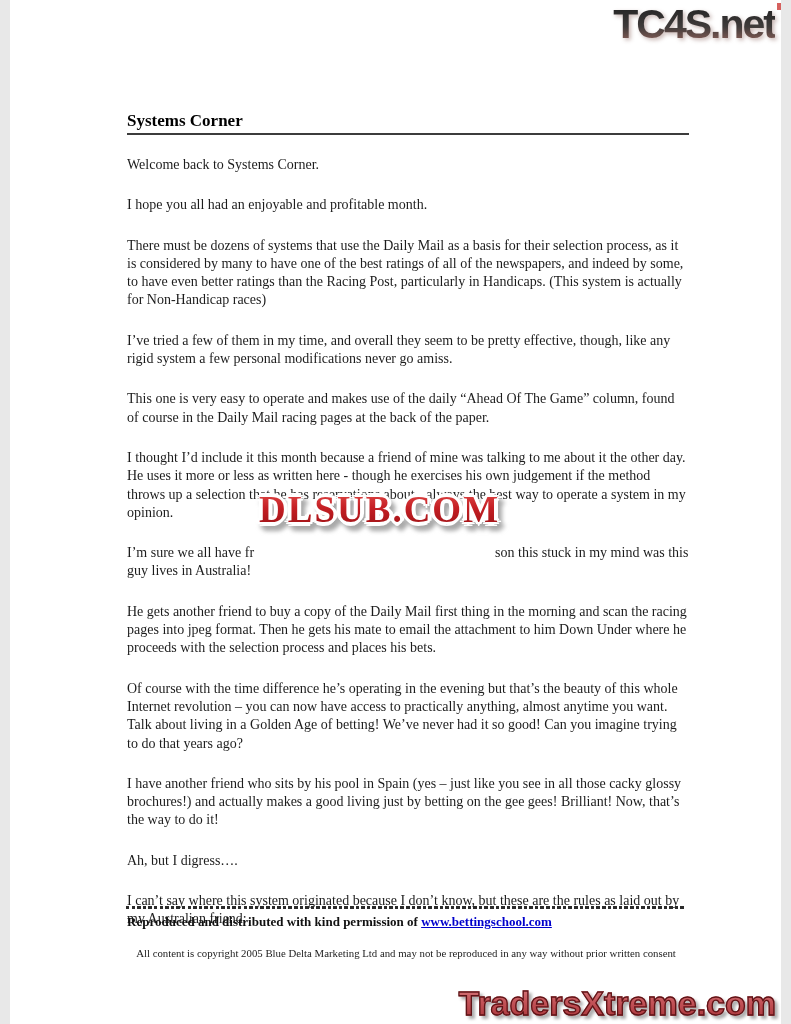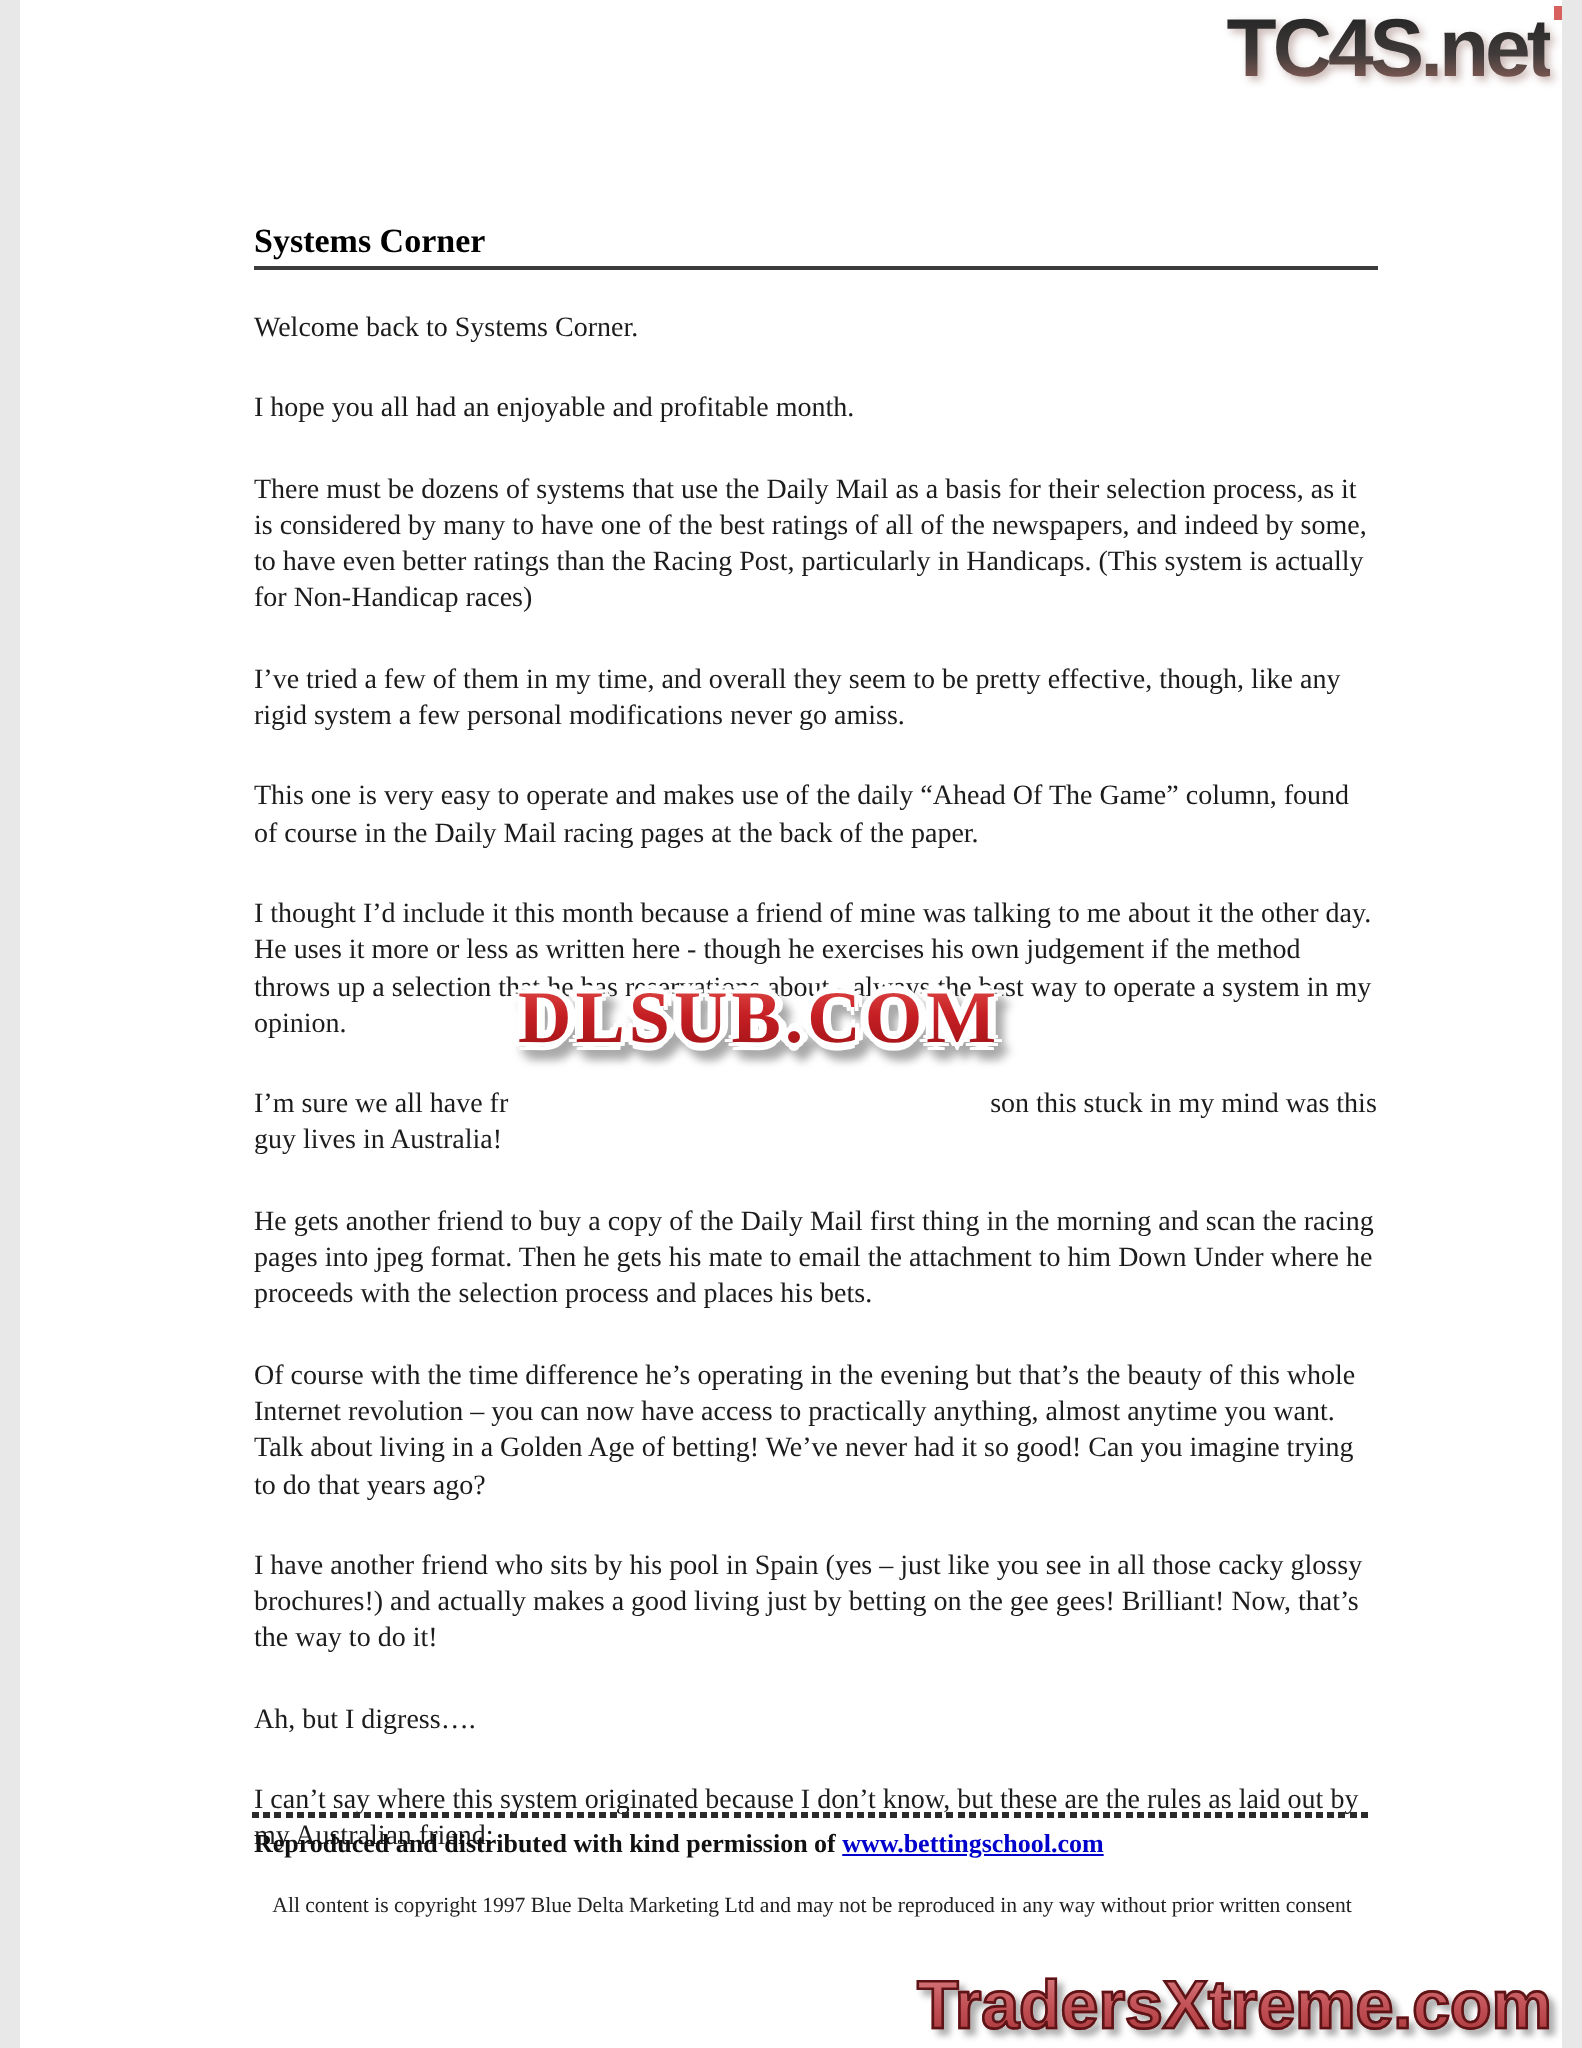--- a/index.html
+++ b/index.html
@@ -104,17 +104,17 @@
     <p>Of course with the time difference he’s operating in the evening but that’s the beauty of this whole Internet revolution – you can now have access to practically anything, almost anytime you want. Talk about living in a Golden Age of betting! We’ve never had it so good! Can you imagine trying to do that years ago?</p>
     <p>I have another friend who sits by his pool in Spain (yes – just like you see in all those cacky glossy brochures!) and actually makes a good living just by betting on the gee gees! Brilliant! Now, that’s the way to do it!</p>
     <p>Ah, but I digress….</p>
     <p>I can’t say where this system originated because I don’t know, but these are the rules as laid out by my Australian friend:</p>
   </div>
 
   <div class="dlsub-stamp">DLSUB.COM</div>
 
   <div class="footer-dashes"></div>
   <div class="footer-permission"><span>Reproduced and distributed with kind permission of </span><a href="#">www.bettingschool.com</a></div>
-  <div class="footer-copyright">All content is copyright 1997 Blue Delta Marketing Ltd and may not be reproduced in any way without prior written consent</div>
+  <div class="footer-copyright">All content is copyright 2005 Blue Delta Marketing Ltd and may not be reproduced in any way without prior written consent</div>
 
   <div class="tx-banner">TradersXtreme.com</div>
 
 </div>
 
 </body></html>

